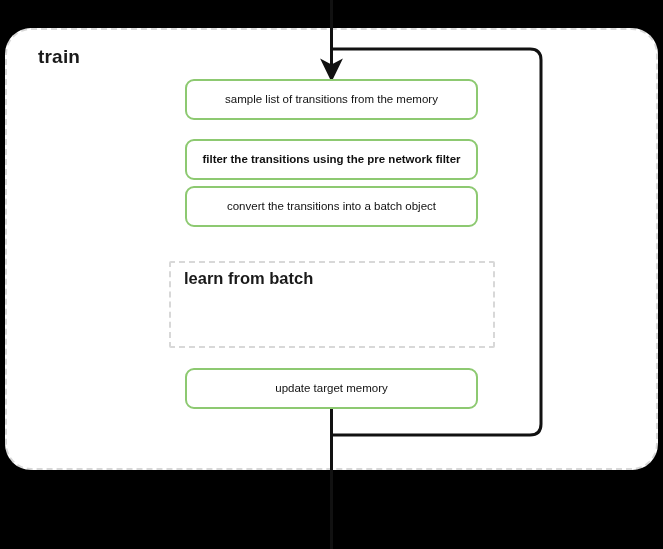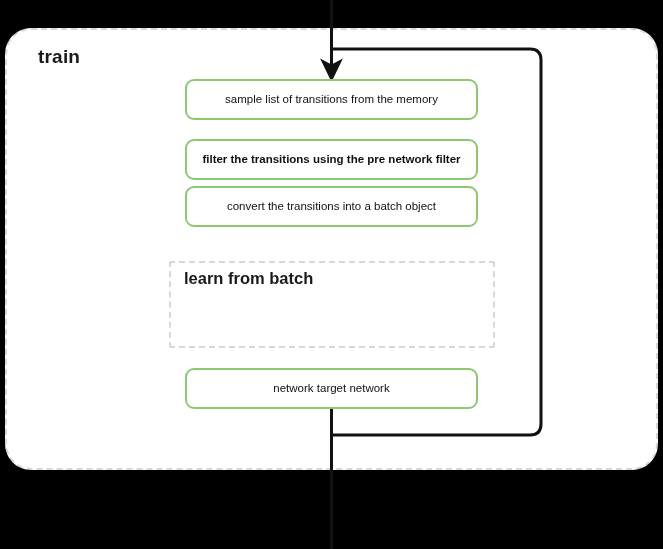--- a/index.html
+++ b/index.html
@@ -152,17 +152,17 @@
 
   <div class="step-box" id="step-convert">
     <span class="step-label">convert the transitions into a batch object</span>
   </div>
 
   <div id="learn-group">
     <div id="learn-group-title">learn from batch</div>
   </div>
 
   <div class="step-box" id="step-update">
-    <span class="step-label">network target network</span>
+    <span class="step-label">update target memory</span>
   </div>
 
 
 </div>
 
 </body></html>

